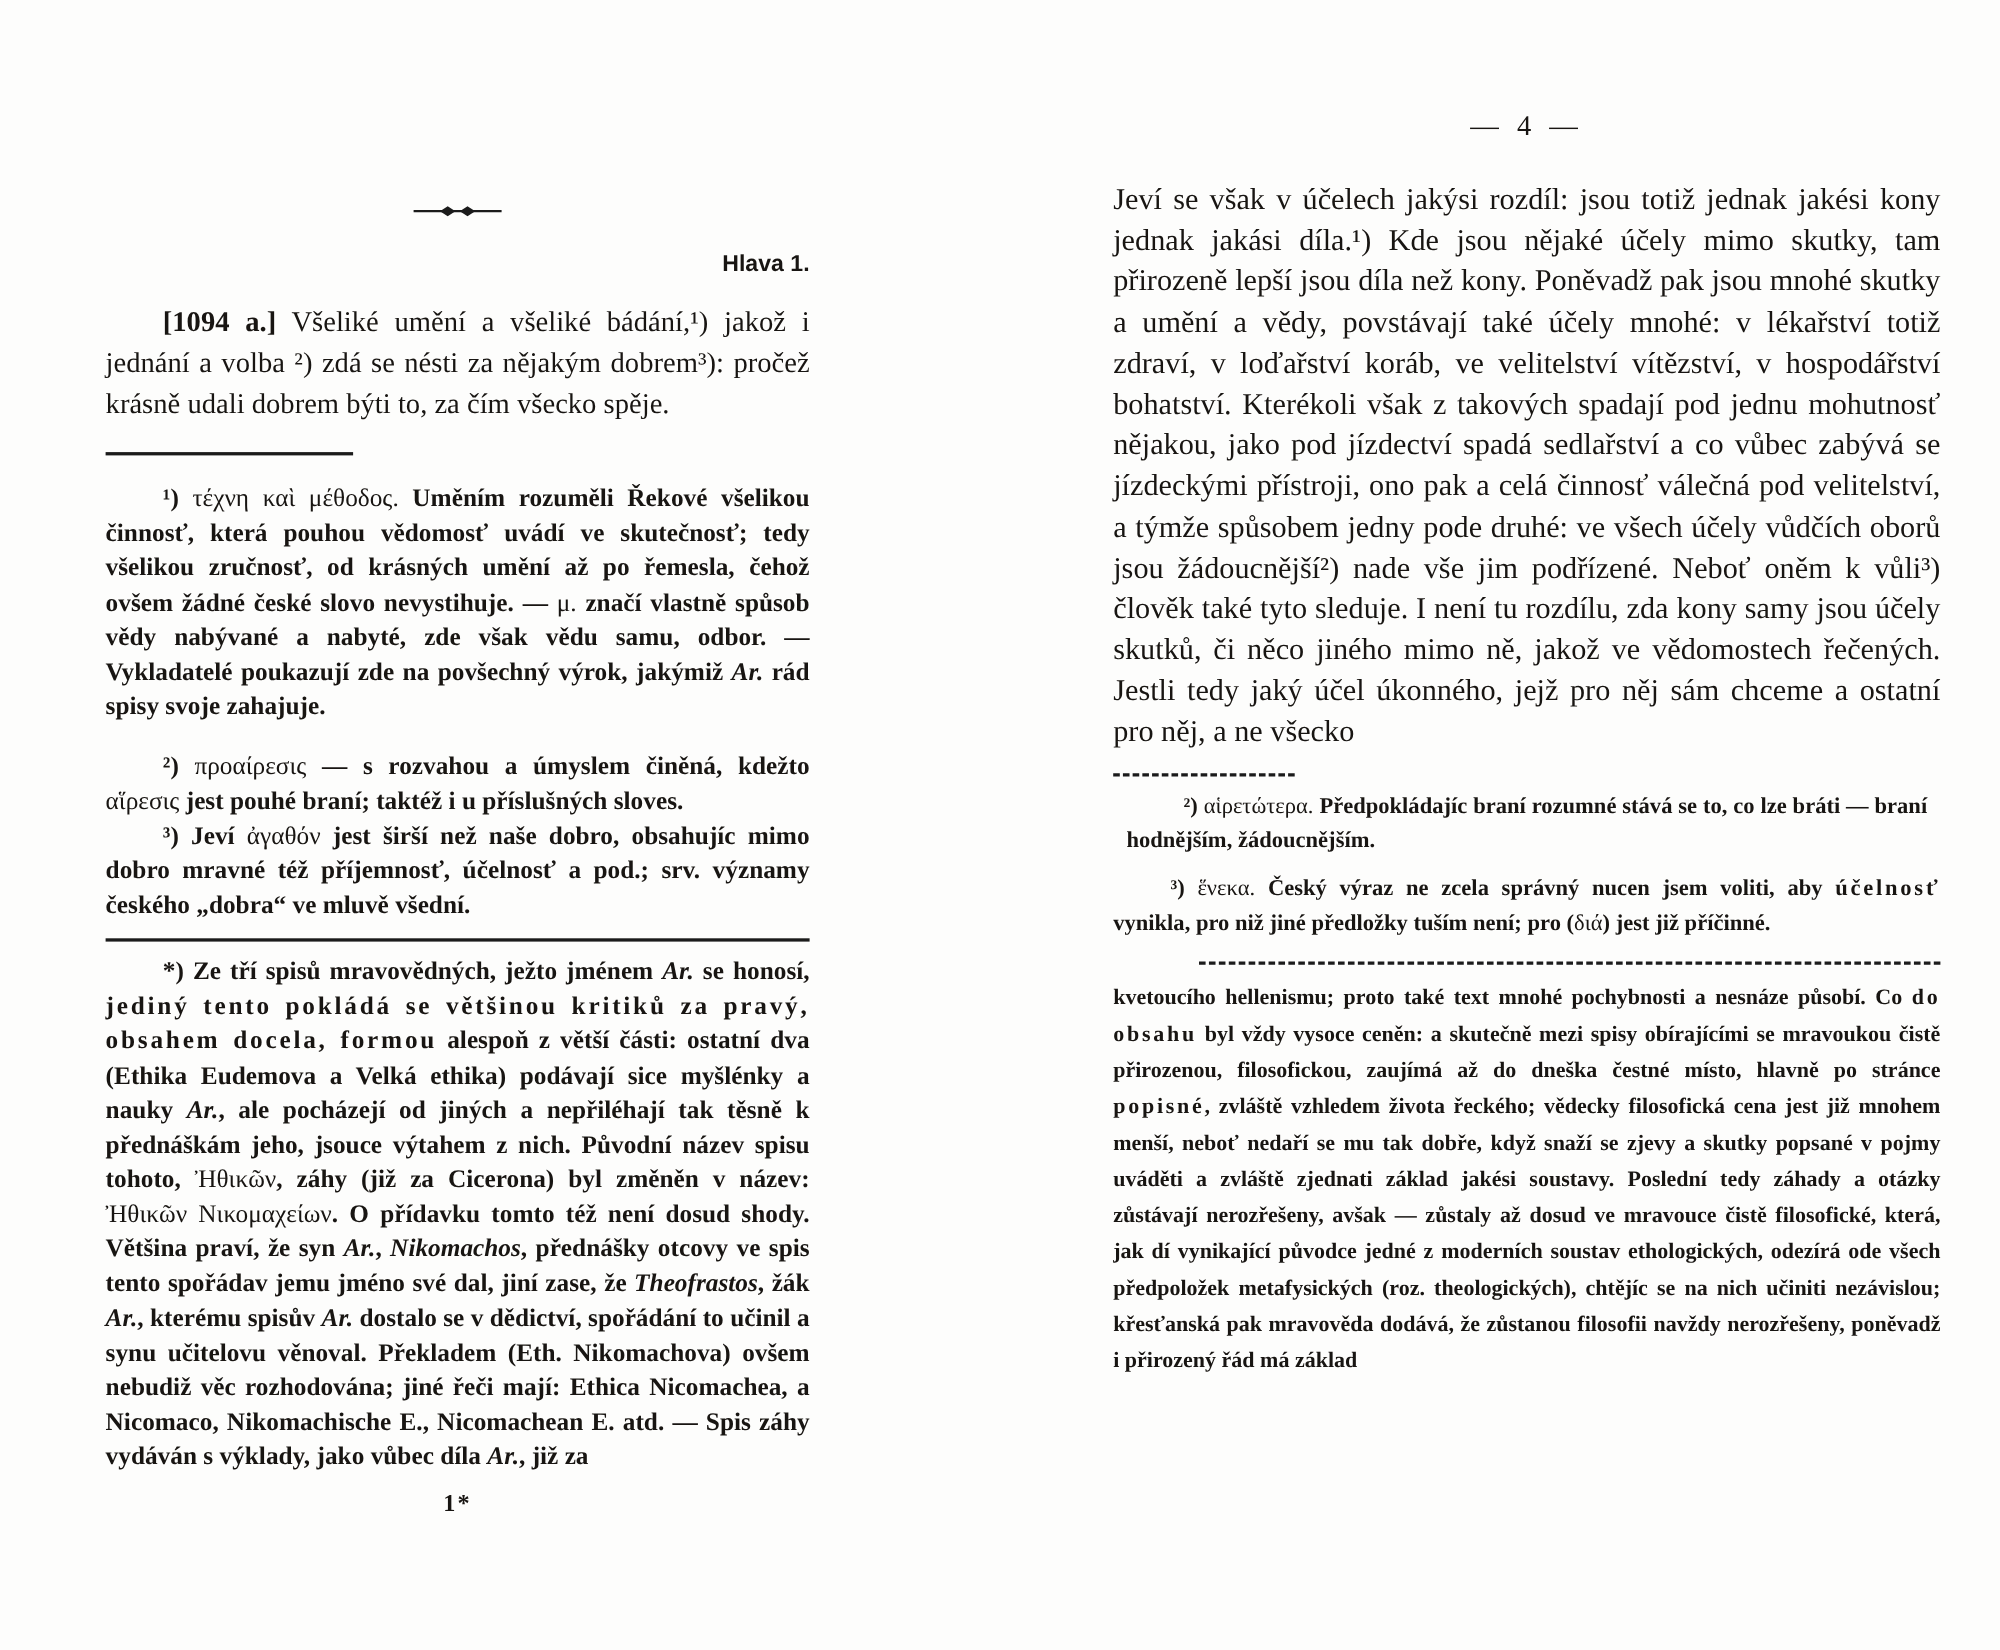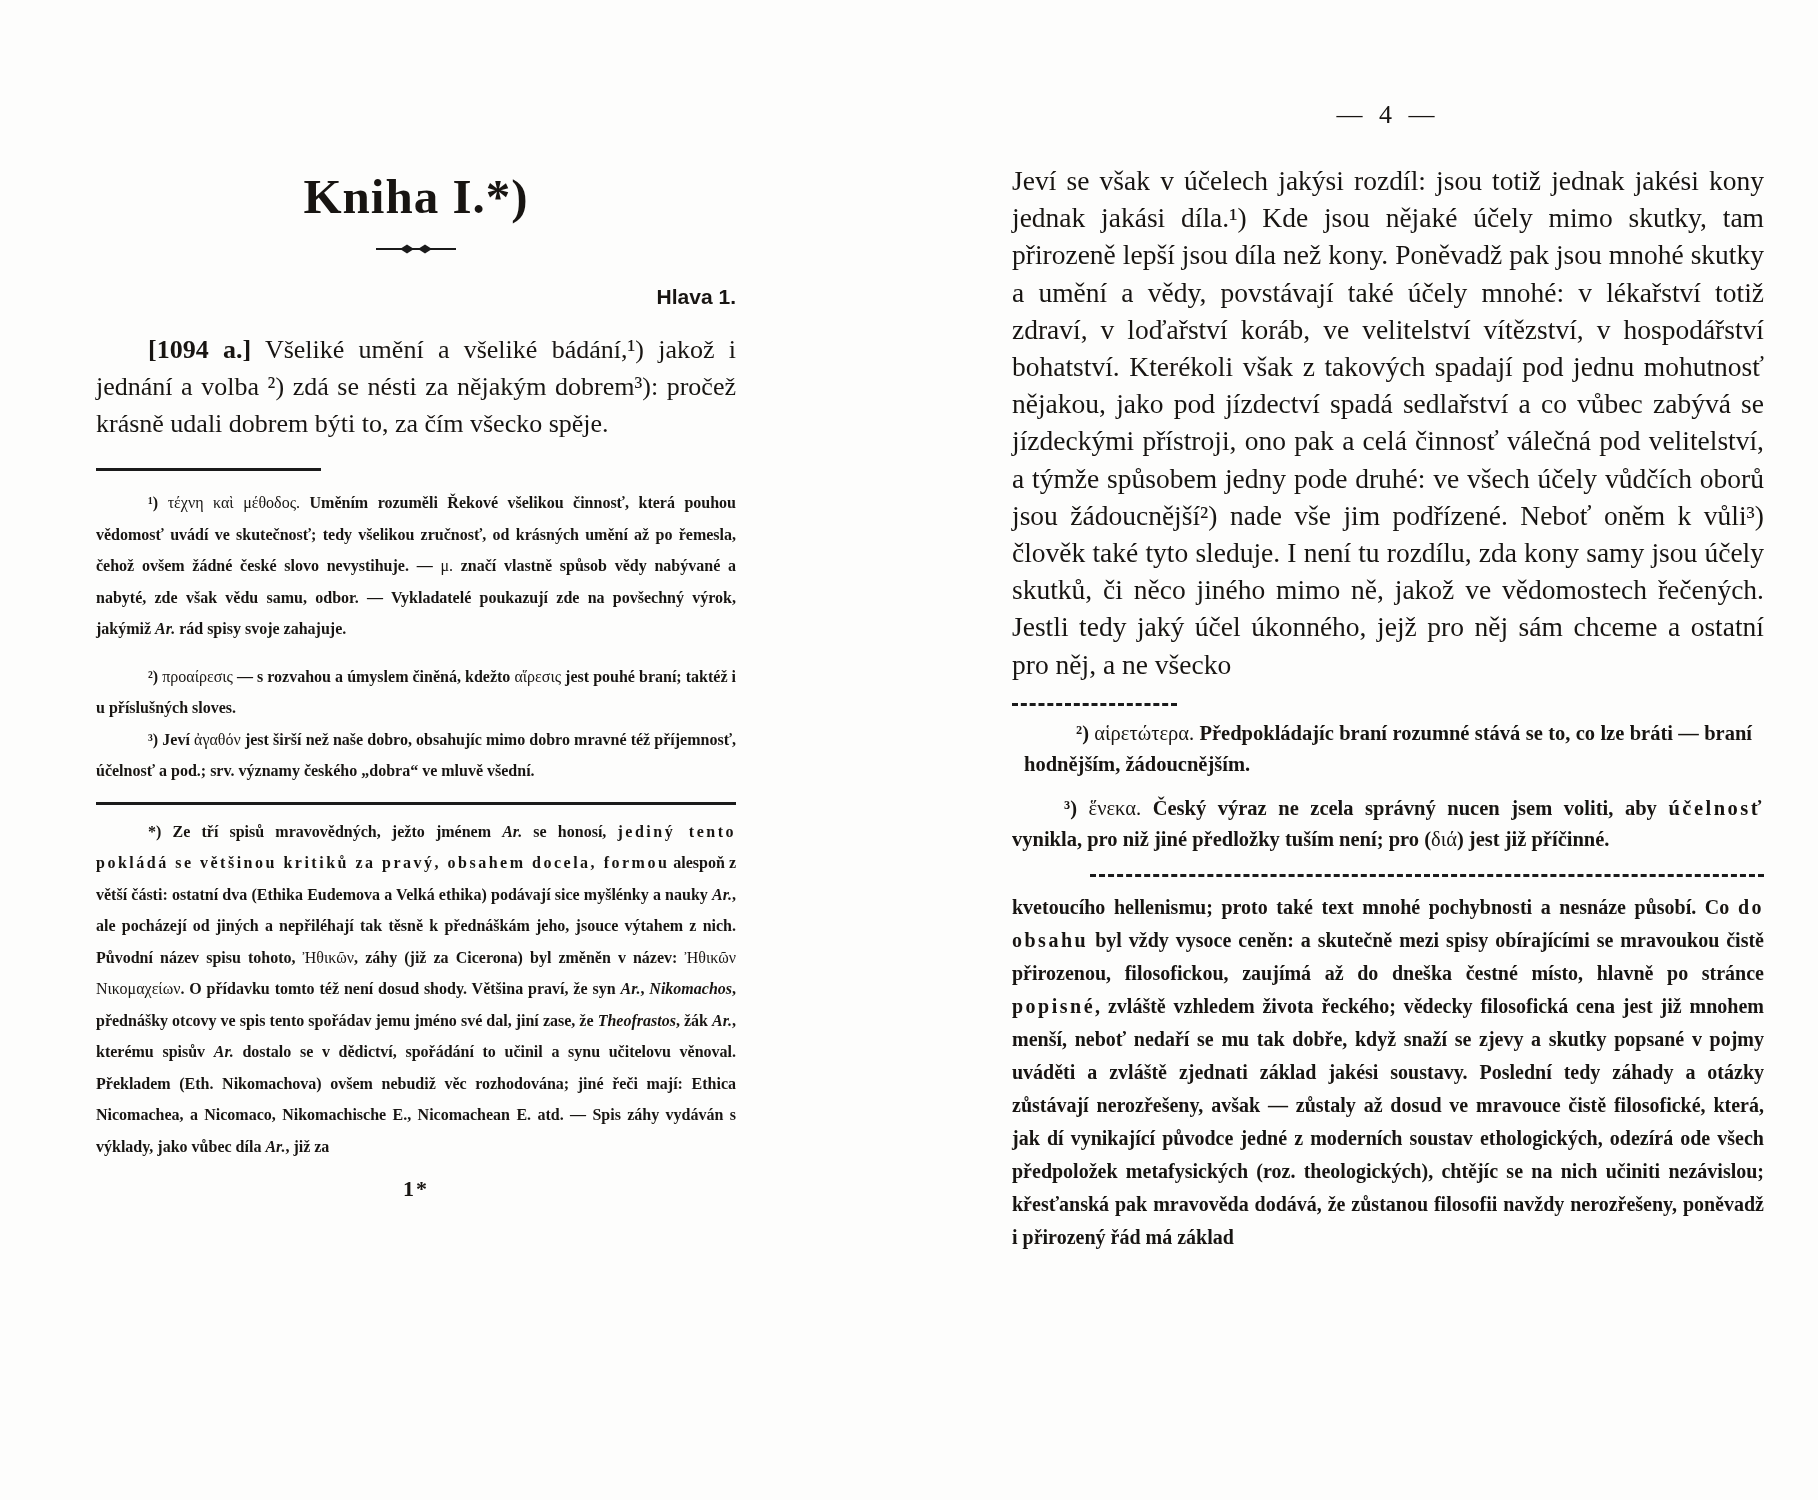--- a/index.html
+++ b/index.html
@@ -23,21 +23,21 @@
     font-family:"Liberation Sans",sans-serif;
     font-size:21px;font-weight:bold;text-align:right;margin-top:30px;
   }
   .lead{
     margin-top:22px;font-size:26px;line-height:37px;
     text-align:justify;text-indent:52px;
   }
   .rule-short{width:225px;border-top:3px solid #1b1b1b;margin:17px 0 13px;}
   .rule-full{border-top:3px solid #1b1b1b;margin:15px 0 11px;}
   .footnote{
-    font-size:16px;line-height:31.5px;font-weight:bold;
+    font-size:23px;line-height:31.5px;font-weight:bold;
     text-align:justify;text-indent:52px;
   }
   .sig{text-align:center;font-size:22px;font-weight:bold;margin-top:14px;letter-spacing:2px;}
 
   .page-number{text-align:center;font-size:26px;letter-spacing:5px;margin-bottom:32px;}
   .body-text{font-size:27.5px;line-height:37.2px;text-align:justify;}
   .rule-dashed-short{width:165px;border-top:3px dashed #1b1b1b;margin:20px 0 12px;}
   .rule-dashed-long{border-top:3px dashed #1b1b1b;margin:18px 0 14px 78px;}
   .footnote-r{
     font-size:20.5px;line-height:31.5px;font-weight:bold;
@@ -50,21 +50,20 @@
   
   .greek{font-weight:normal;}
   .i{font-style:italic;}
   .b{font-weight:bold;}
   .sp{letter-spacing:2.5px;}
 </style>
 </head>
 <body>
 
 <div class="page page-left">
-  <div class="book-title">Kniha I.*)</div>
 
   <div class="ornament">
     <svg width="84" height="12" viewBox="0 0 84 12" aria-hidden="true">
       <line x1="2" y1="6" x2="82" y2="6" stroke="#1b1b1b" stroke-width="2"></line>
       <polygon points="26,6 33,1.5 40,6 33,10.5" fill="#1b1b1b"></polygon>
       <polygon points="44,6 51,1.5 58,6 51,10.5" fill="#1b1b1b"></polygon>
     </svg>
   </div>
 
   <div class="chapter-title">Hlava 1.</div>

